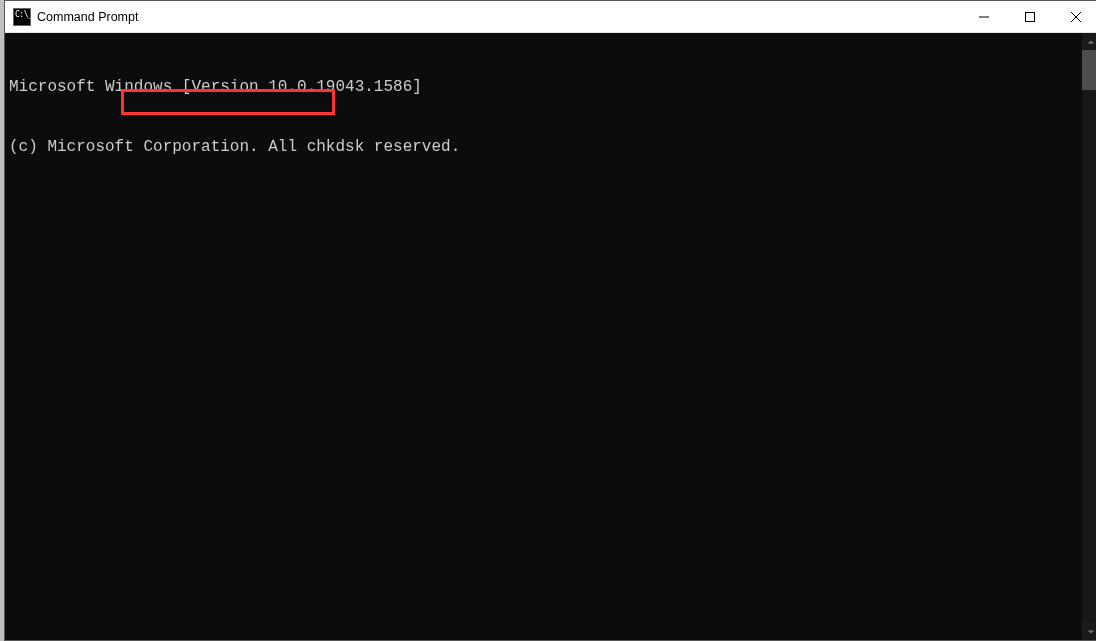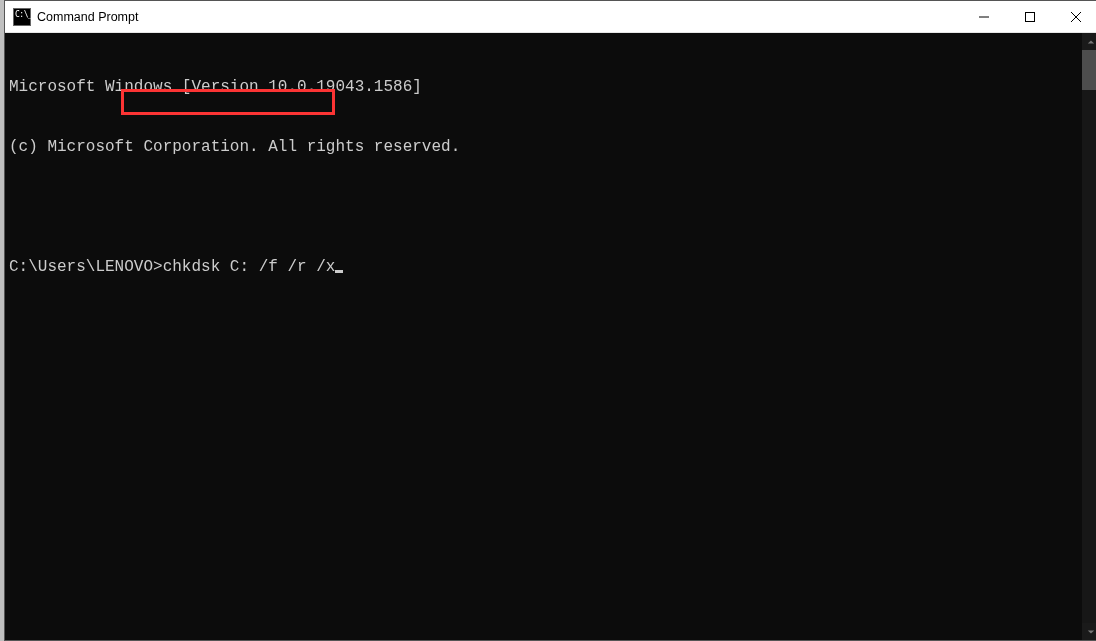--- a/index.html
+++ b/index.html
@@ -156,23 +156,22 @@
             <line x1="0" y1="0" x2="10" y2="10"></line>
             <line x1="10" y1="0" x2="0" y2="10"></line>
           </svg>
       </div>
     </div>
   </div>
 
   <div class="client-area">
     <div class="terminal">
       <div class="line">Microsoft Windows [Version 10.0.19043.1586]</div>
-      <div class="line">(c) Microsoft Corporation. All rights reserved.</div>
+      <div class="line">(c) Microsoft Corporation. All chkdsk reserved.</div>
       <div class="line"></div>
-      <div class="line prompt-row"><span>C:\Users\LENOVO&gt;</span><span>chkdsk C: /f /r /x</span><span class="cursor"></span></div>
 
       <div class="highlight-box"></div>
     </div>
 
     <div class="scrollbar">
       <div class="scroll-btn">
         <svg viewBox="0 0 10 10">
             <path d="M1 7 L5 3 L9 7 Z"></path>
           </svg>
       </div>

